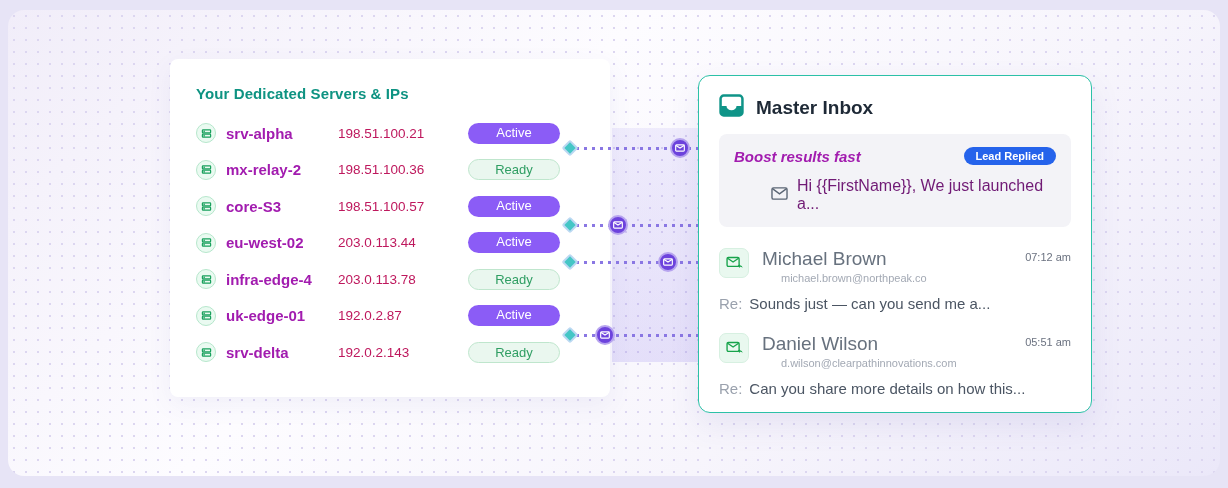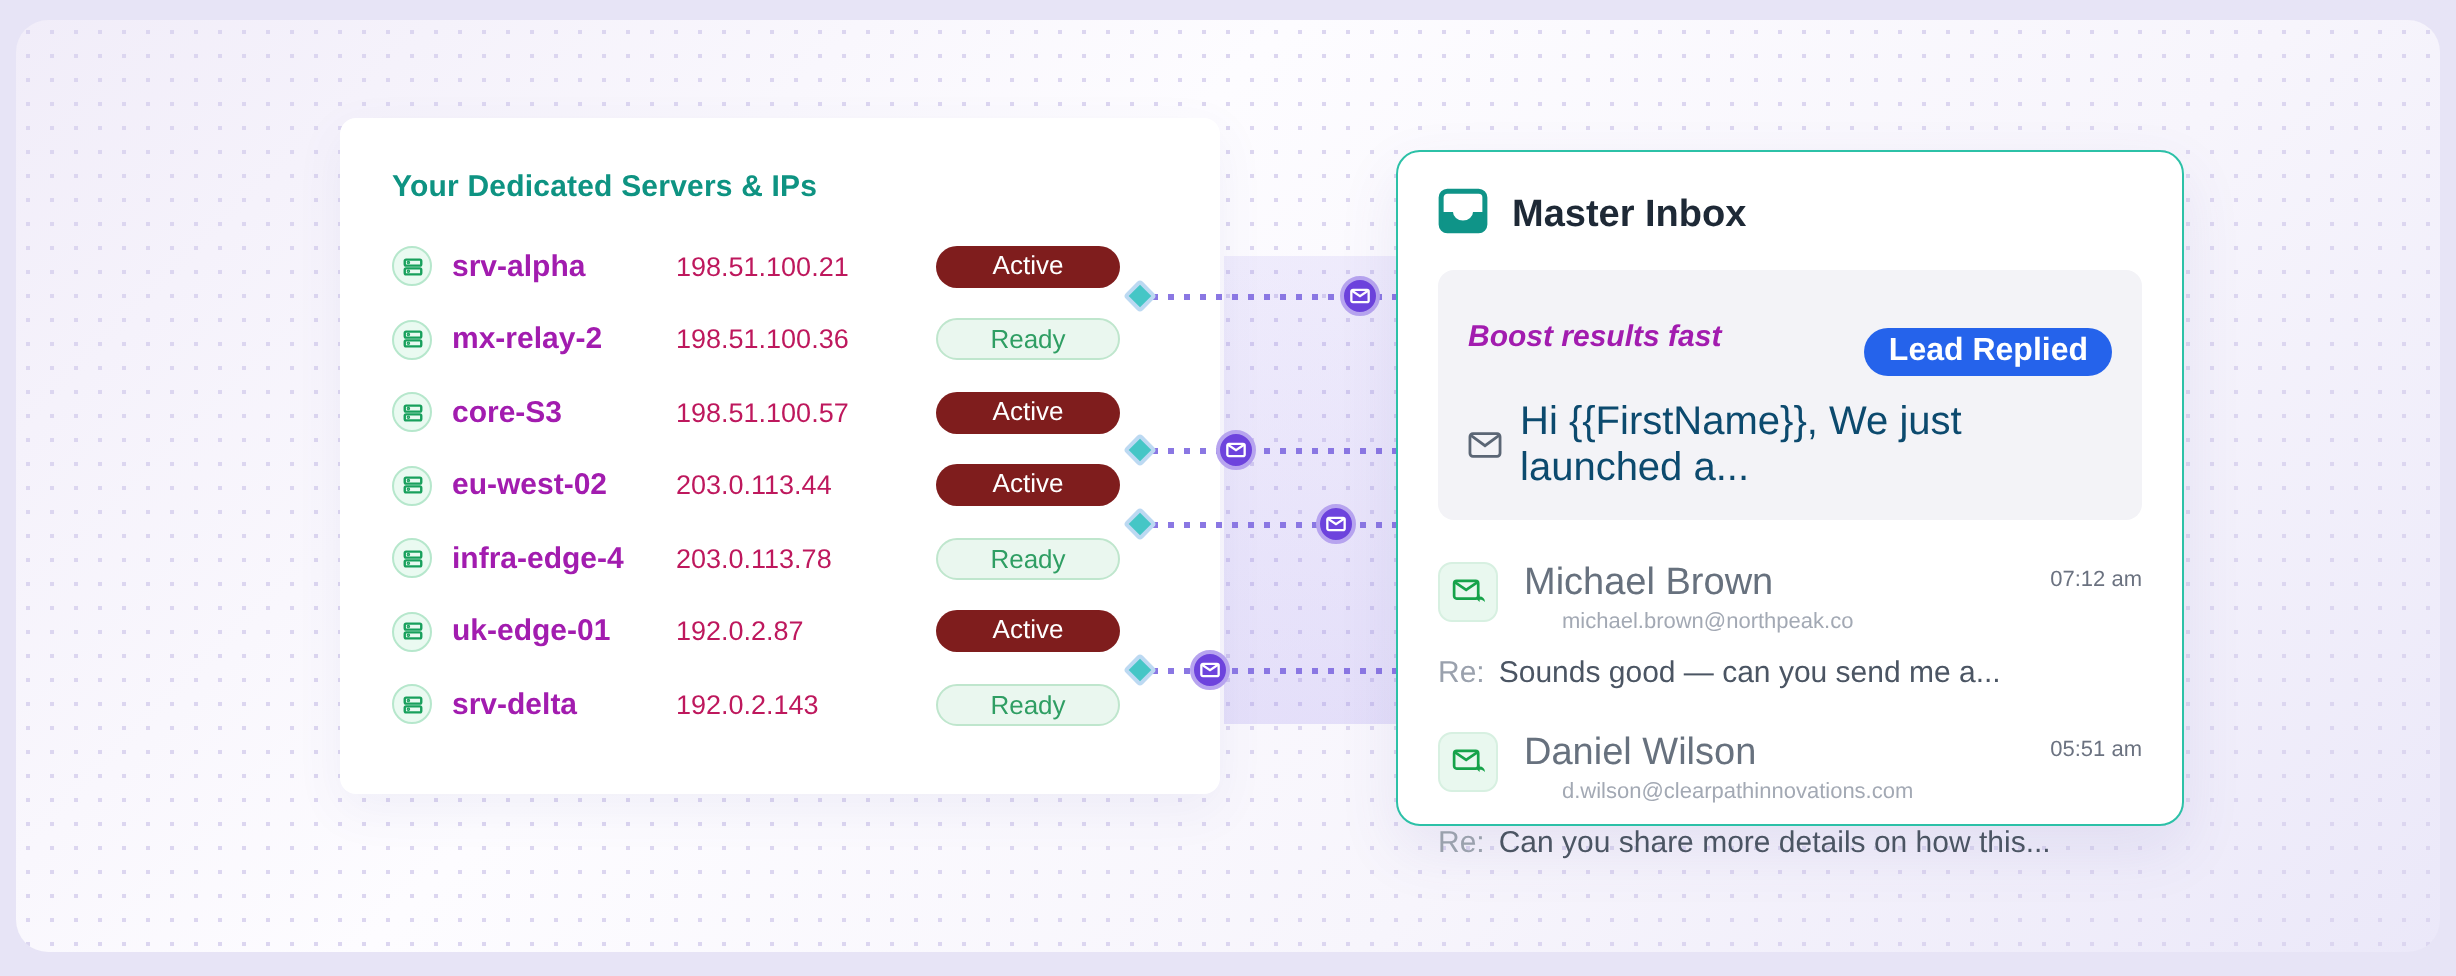--- a/index.html
+++ b/index.html
@@ -37,21 +37,21 @@
     width:20px; height:20px; border-radius:50%;
     background:#eafaf1; border:1px solid #b6e7cc;
     display:flex; align-items:center; justify-content:center;
   }
   .srv-name { font-size:15px; font-weight:bold; color:#a21caf; }
   .srv-ip { font-size:13.5px; color:#be185d; }
   .pill {
     width:92px; height:21px; border-radius:999px; text-align:center;
     font-size:13px; line-height:20px;
   }
-  .pill.active { background:#7f1d1d; color:#ffffff; }
+  .pill.active { background:#8b5cf6; color:#ffffff; }
   .pill.ready  { background:#eaf7ef; color:#2f9e63; border:1px solid #bfe6cd; }
   
   .band {
     position:absolute; left:604px; top:118px; width:86px; height:234px;
     background:linear-gradient(to bottom, rgba(126,104,232,0.10), rgba(126,104,232,0.17));
   }
   .connector { position:absolute; height:20px; }
   .conn-line {
     position:absolute; left:14px; right:0; top:9px; height:3px;
     background:repeating-linear-gradient(90deg, #8a77e3 0 3px, transparent 3px 8px);
@@ -76,26 +76,26 @@
     display:flex; align-items:center; gap:12px; padding:18px 20px 13px 20px;
   }
   .inbox-title { font-size:19px; font-weight:bold; color:#1e2936; }
   .summary-card {
     margin:0 20px; background:#f3f3f7; border-radius:8px; padding:13px 15px 14px 15px;
     cursor:default;
   }
   .summary-top { display:flex; align-items:center; justify-content:space-between; }
   .summary-title { font-size:15px; font-weight:bold; color:#a21caf;font-style:italic; }
   .lead-badge {
-    background:#2563eb; color:#fff; font-size:16px; font-weight:bold;
-    padding:3px 12px; border-radius:999px;margin-top:16px;
+    background:#2563eb; color:#fff; font-size:11px; font-weight:bold;
+    padding:3px 12px; border-radius:999px;
   }
   .summary-preview {
     display:flex; align-items:center; gap:9px; margin-top:12px;
-    font-size:20px; color:#0c4a6e;
+    font-size:16px; color:#701a75;margin-left:37px;
   }
   .email-item { padding:0 20px; margin-top:21px; cursor:default; }
   .email-head { display:flex; align-items:flex-start; gap:13px; }
   .email-avatar {
     width:30px; height:30px; border-radius:7px; flex:none;
     background:#e9f8ef; border:1px solid #d7f0e1;
     display:flex; align-items:center; justify-content:center;
   }
   .email-meta { flex:1; }
   .email-sender { font-size:19px; color:#67717e; }
@@ -297,21 +297,21 @@
             <path d="M16.5 14 l3-2.6 v1.6 c2.2 0 3.6 1.4 3.8 3.8 -1.1-1.2-2.2-1.6-3.8-1.6 v1.6 z" fill="#16a34a" stroke="none"></path>
           </svg>
         </span>
         <span class="email-meta">
           <div class="email-sender">Michael Brown</div>
           <div class="email-address">michael.brown@northpeak.co</div>
         </span>
         <span class="email-time">07:12 am</span>
       </div>
       <div class="email-subject">
-        <span class="re">Re:</span><span>Sounds good — can you send me a...</span>
+        <span class="re">Re:</span><span>Sounds just — can you send me a...</span>
       </div>
     </div>
 
     <div class="email-item">
       <div class="email-head">
         <span class="email-avatar">
           <svg width="17" height="15" viewBox="0 0 24 21" fill="none" stroke="#16a34a" stroke-width="1.9">
             <rect x="1.5" y="2" width="17" height="12.5" rx="1.8"></rect>
             <path d="M2.2 3 L10 8.3 L17.8 3"></path>
             <path d="M16.5 14 l3-2.6 v1.6 c2.2 0 3.6 1.4 3.8 3.8 -1.1-1.2-2.2-1.6-3.8-1.6 v1.6 z" fill="#16a34a" stroke="none"></path>

